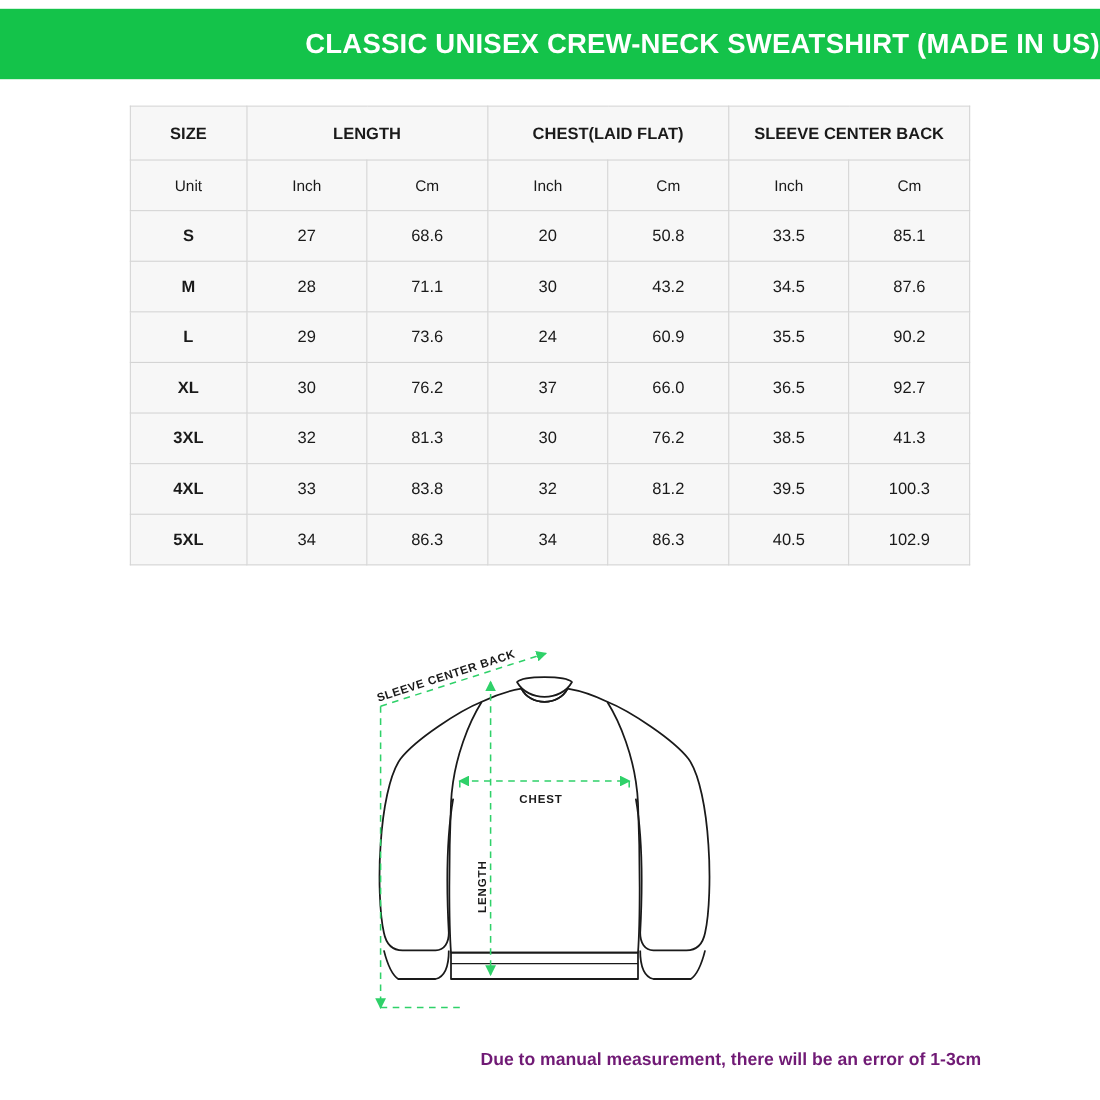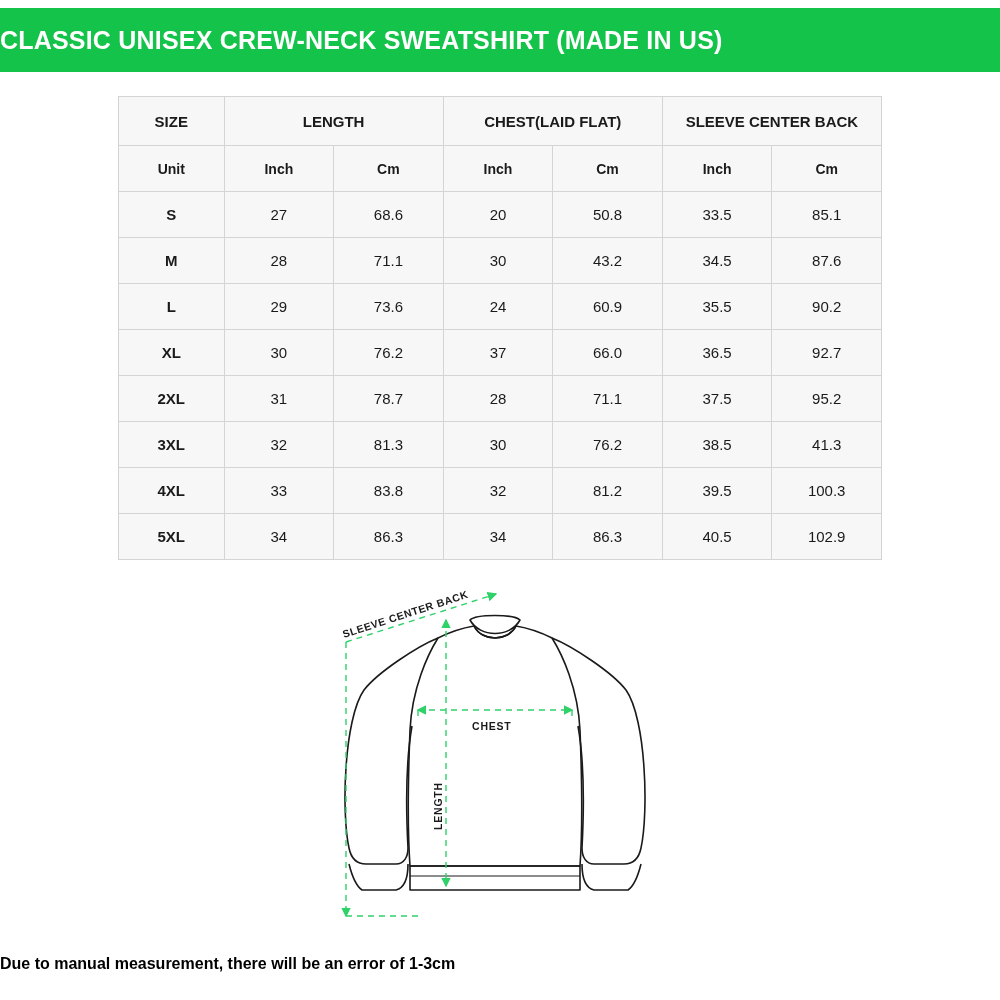--- a/index.html
+++ b/index.html
@@ -19,21 +19,21 @@
   
   .header-banner {
     position: absolute;
     left: 0;
     top: 8px;
     width: 1000px;
     height: 64px;
     background: #14c34a;
     display: flex;
     align-items: center;
-    justify-content: flex-start;
+    justify-content: flex-end;
   }
   .header-title {
     color: #ffffff;
     font-size: 25px;
     font-weight: bold;
     letter-spacing: 0.2px;
     text-align: center;
     white-space: nowrap;
   }
 
@@ -59,21 +59,21 @@
     background: #f7f7f7;
     height: 45px;
     padding: 0;
   }
   table.size-table th {
     font-weight: bold;
     font-size: 15px;
     height: 48px;
   }
   table.size-table tr.unit-row td {
-    font-weight: bold;
+    font-weight: normal;
     font-size: 14px;
     height: 45px;
   }
   table.size-table td.size-cell {
     font-weight: bold;
   }
   .col-size { width: 105px; }
   .col-val  { width: 109px; }
 
   
@@ -85,22 +85,22 @@
     height: 345px;
   }
   .diagram svg { display: block; }
 
   
   .footer-note {
     position: absolute;
     left: 0;
     top: 955px;
     width: 892px;
-    text-align: left;
-    color: #000000;
+    text-align: right;
+    color: #701a75;
     font-size: 16px;
     font-weight: bold;
   }
 </style>
 </head>
 <body>
 
 <div class="header-banner">
   <div class="header-title">CLASSIC UNISEX CREW-NECK SWEATSHIRT (MADE IN US)</div>
 </div>
@@ -165,29 +165,20 @@
       <tr>
         <td class="size-cell">XL</td>
         <td>30</td>
         <td>76.2</td>
         <td>37</td>
         <td>66.0</td>
         <td>36.5</td>
         <td>92.7</td>
       </tr>
       <tr>
-        <td class="size-cell">2XL</td>
-        <td>31</td>
-        <td>78.7</td>
-        <td>28</td>
-        <td>71.1</td>
-        <td>37.5</td>
-        <td>95.2</td>
-      </tr>
-      <tr>
         <td class="size-cell">3XL</td>
         <td>32</td>
         <td>81.3</td>
         <td>30</td>
         <td>76.2</td>
         <td>38.5</td>
         <td>41.3</td>
       </tr>
       <tr>
         <td class="size-cell">4XL</td>

